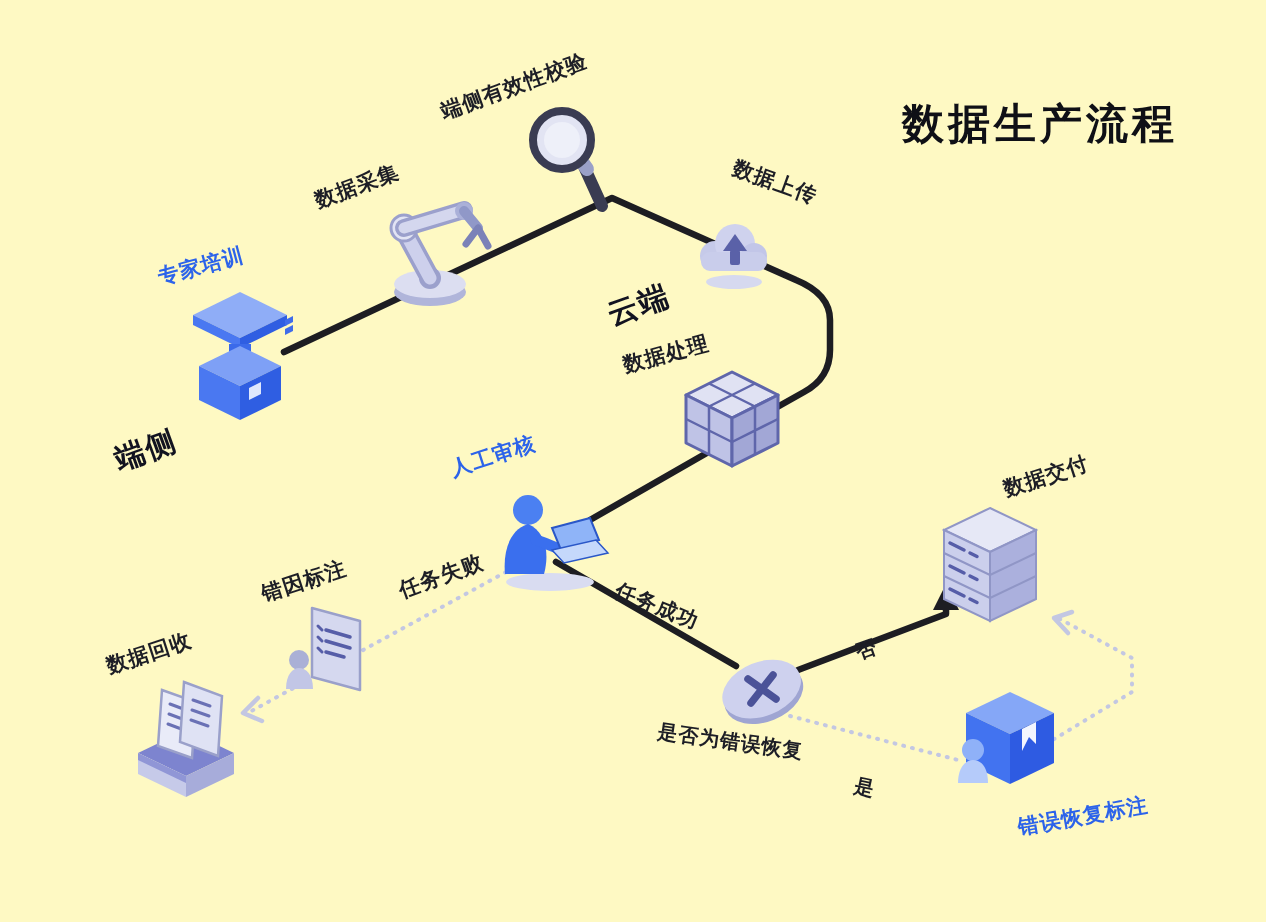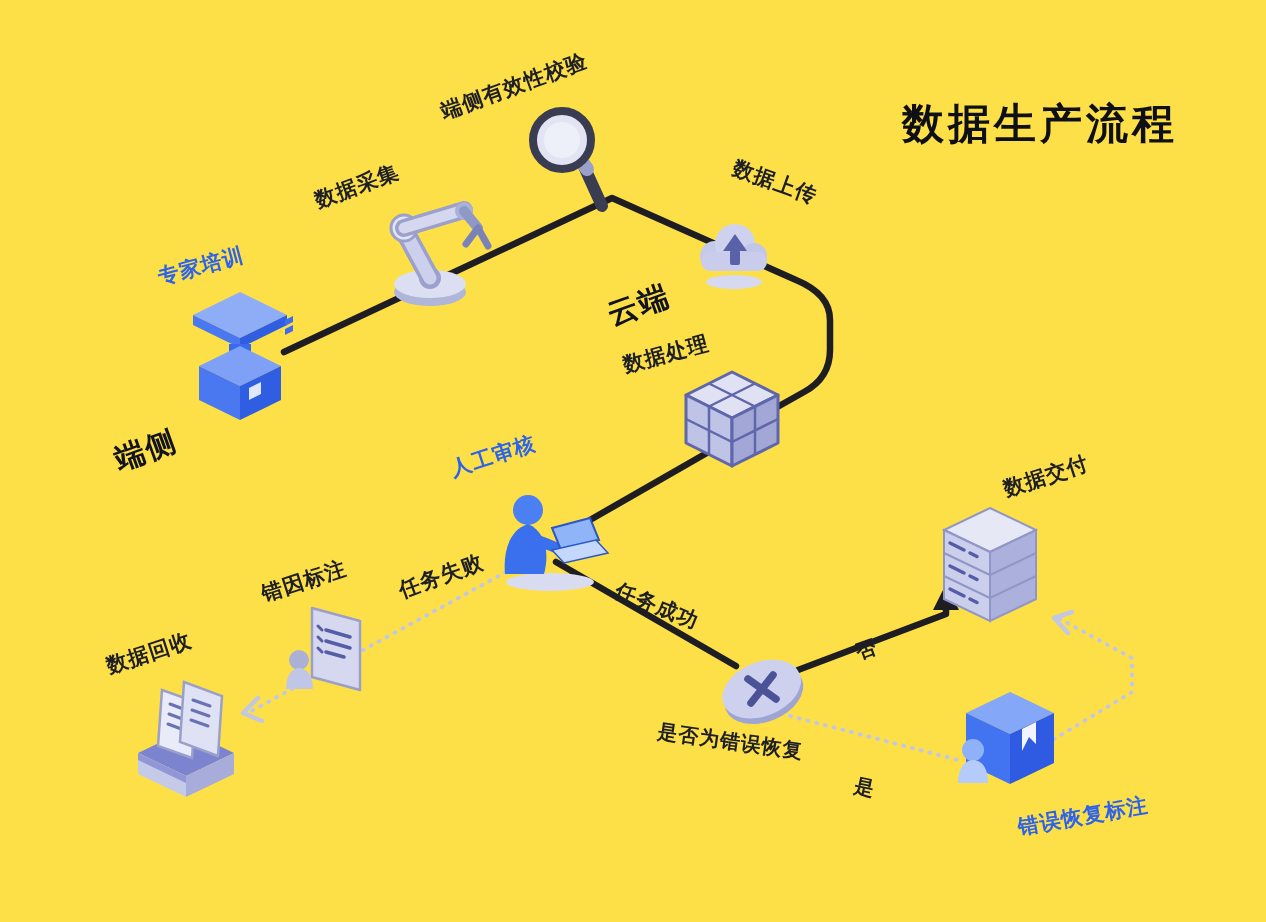--- a/index.html
+++ b/index.html
@@ -2,21 +2,21 @@
 <html><head>
 <meta charset="utf-8">
 <style>
   * { margin:0; padding:0; box-sizing:border-box; }
   html,body { width:1266px; height:922px; }
   body {
     background:#e9eaf8;
     font-family:"Liberation Sans","DejaVu Sans",sans-serif;
     overflow:hidden;
   }
-  .stage { position:relative; width:1266px; height:922px; background:#fde047; }
+  .stage { position:relative; width:1266px; height:922px; background:#fef9c3; }
   .edges { position:absolute; left:0; top:0; width:1266px; height:922px; }
   .icon  { position:absolute; }
   .lbl {
     position:absolute; white-space:nowrap;
     font-weight:700; font-size:21px; color:#1d1e26; letter-spacing:1px;
   }
   .lbl.big  { font-size:30px; font-weight:800; color:#121320; letter-spacing:2px; }
   .lbl.blue { color:#2c63ea; }
   .lbl.small{ font-size:20px; }
   .title {

